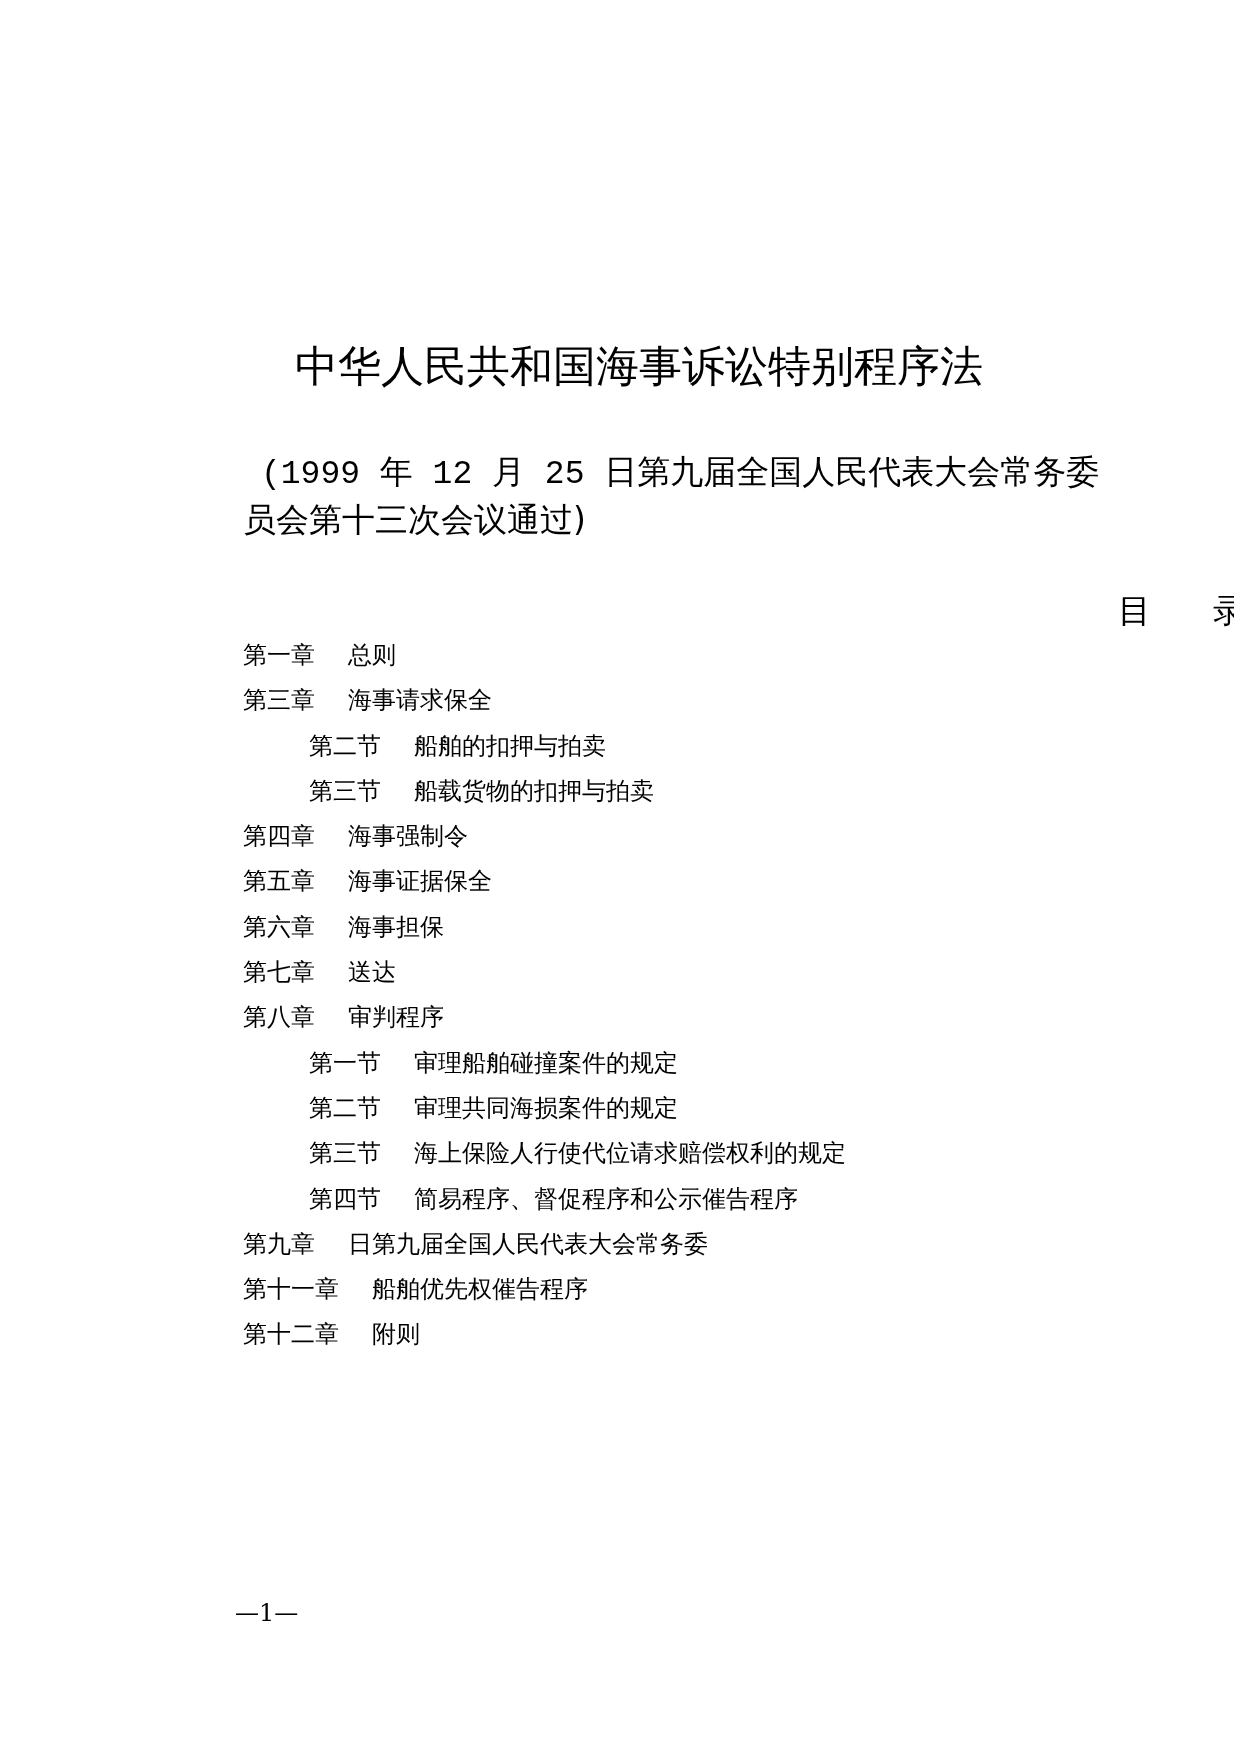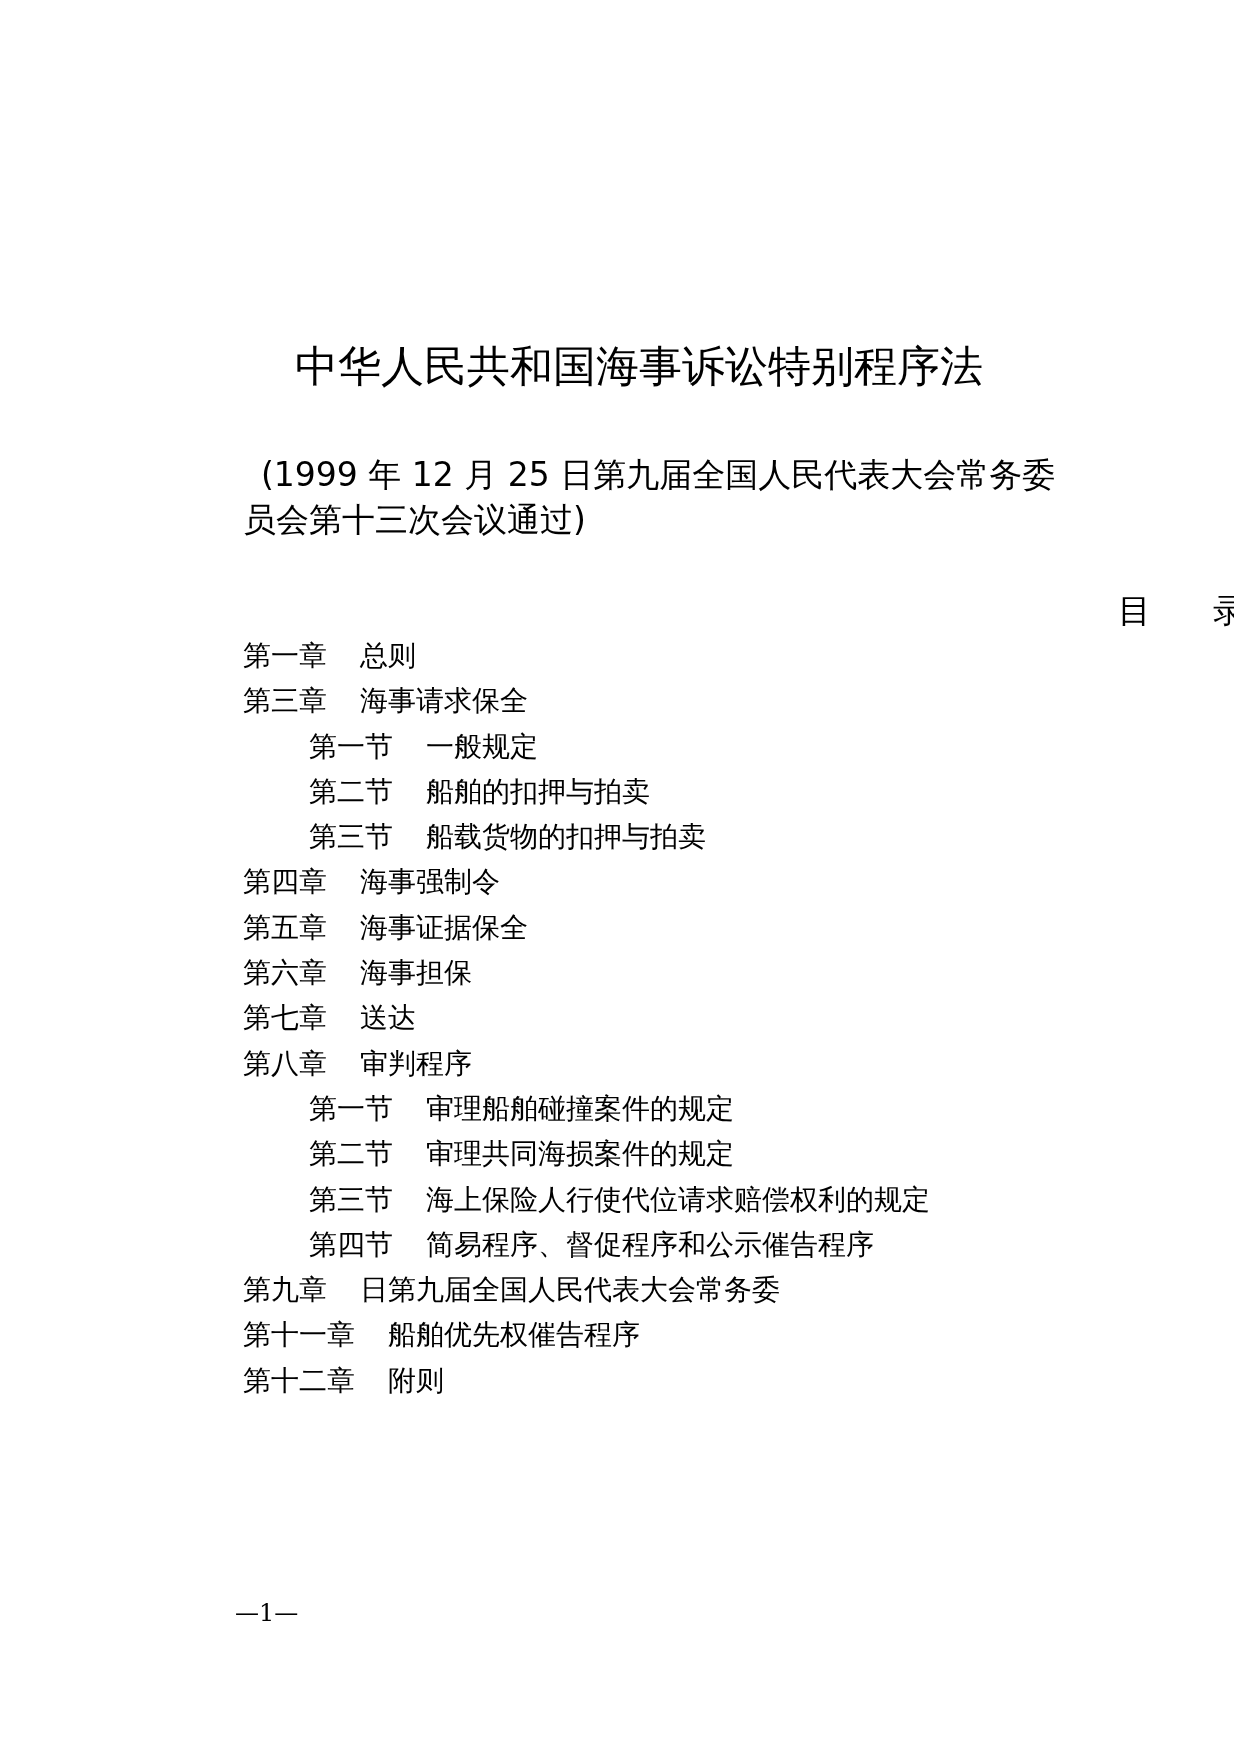--- a/index.html
+++ b/index.html
@@ -36,42 +36,42 @@
       box-sizing: border-box;
     }
     .subtitle {
       position: absolute;
       left: 231px;
       top: 452px;
       width: 800px;
       font-size: 33px;
       line-height: 45px;
     }
-    .subtitle .line1 { display: block; padding-left: 18px; white-space: nowrap; }
+    .subtitle .line1 { display: block; padding-left: 18px; white-space: nowrap; font-family: Liberation Mono, monospace; }
     .subtitle .line2 { display: block; white-space: nowrap; }
     .toc-heading {
       position: absolute;
       left: 0;
       width: 1234px;
       top: 588px;
       text-align: right;
       font-size: 33px;
       line-height: 45px;
       padding-left: 20px;
       box-sizing: border-box;
       word-spacing: 0;
     }
     .toc-heading span { display: inline-block; }
     .toc-heading .gap { width: 62px; }
     .toc {
       position: absolute;
       left: 231px;
       top: 633px;
       width: 900px;
-      font-size: 28px;
+      font-size: 24px;
     }
     .toc-row {
       height: 45.3px;
       line-height: 45px;
       white-space: nowrap;
     }
     .toc-row.section { padding-left: 66px; }
     .toc-row .num { display: inline-block; }
     .toc-row .sep { display: inline-block; width: 33px; }
     .page-number {
@@ -94,21 +94,20 @@
     <span class="line2">员会第十三次会议通过)</span>
   </div>
 
   <div class="toc-heading">
     <span>目</span><span class="gap"></span><span>录</span>
   </div>
 
   <div class="toc" id="toc">
       <div class="toc-row chapter"><span class="num">第一章</span><span class="sep"></span><span class="ttl">总则</span></div>
       <div class="toc-row chapter"><span class="num">第三章</span><span class="sep"></span><span class="ttl">海事请求保全</span></div>
-      <div class="toc-row section"><span class="num">第一节</span><span class="sep"></span><span class="ttl">一般规定</span></div>
       <div class="toc-row section"><span class="num">第二节</span><span class="sep"></span><span class="ttl">船舶的扣押与拍卖</span></div>
       <div class="toc-row section"><span class="num">第三节</span><span class="sep"></span><span class="ttl">船载货物的扣押与拍卖</span></div>
       <div class="toc-row chapter"><span class="num">第四章</span><span class="sep"></span><span class="ttl">海事强制令</span></div>
       <div class="toc-row chapter"><span class="num">第五章</span><span class="sep"></span><span class="ttl">海事证据保全</span></div>
       <div class="toc-row chapter"><span class="num">第六章</span><span class="sep"></span><span class="ttl">海事担保</span></div>
       <div class="toc-row chapter"><span class="num">第七章</span><span class="sep"></span><span class="ttl">送达</span></div>
       <div class="toc-row chapter"><span class="num">第八章</span><span class="sep"></span><span class="ttl">审判程序</span></div>
       <div class="toc-row section"><span class="num">第一节</span><span class="sep"></span><span class="ttl">审理船舶碰撞案件的规定</span></div>
       <div class="toc-row section"><span class="num">第二节</span><span class="sep"></span><span class="ttl">审理共同海损案件的规定</span></div>
       <div class="toc-row section"><span class="num">第三节</span><span class="sep"></span><span class="ttl">海上保险人行使代位请求赔偿权利的规定</span></div>

